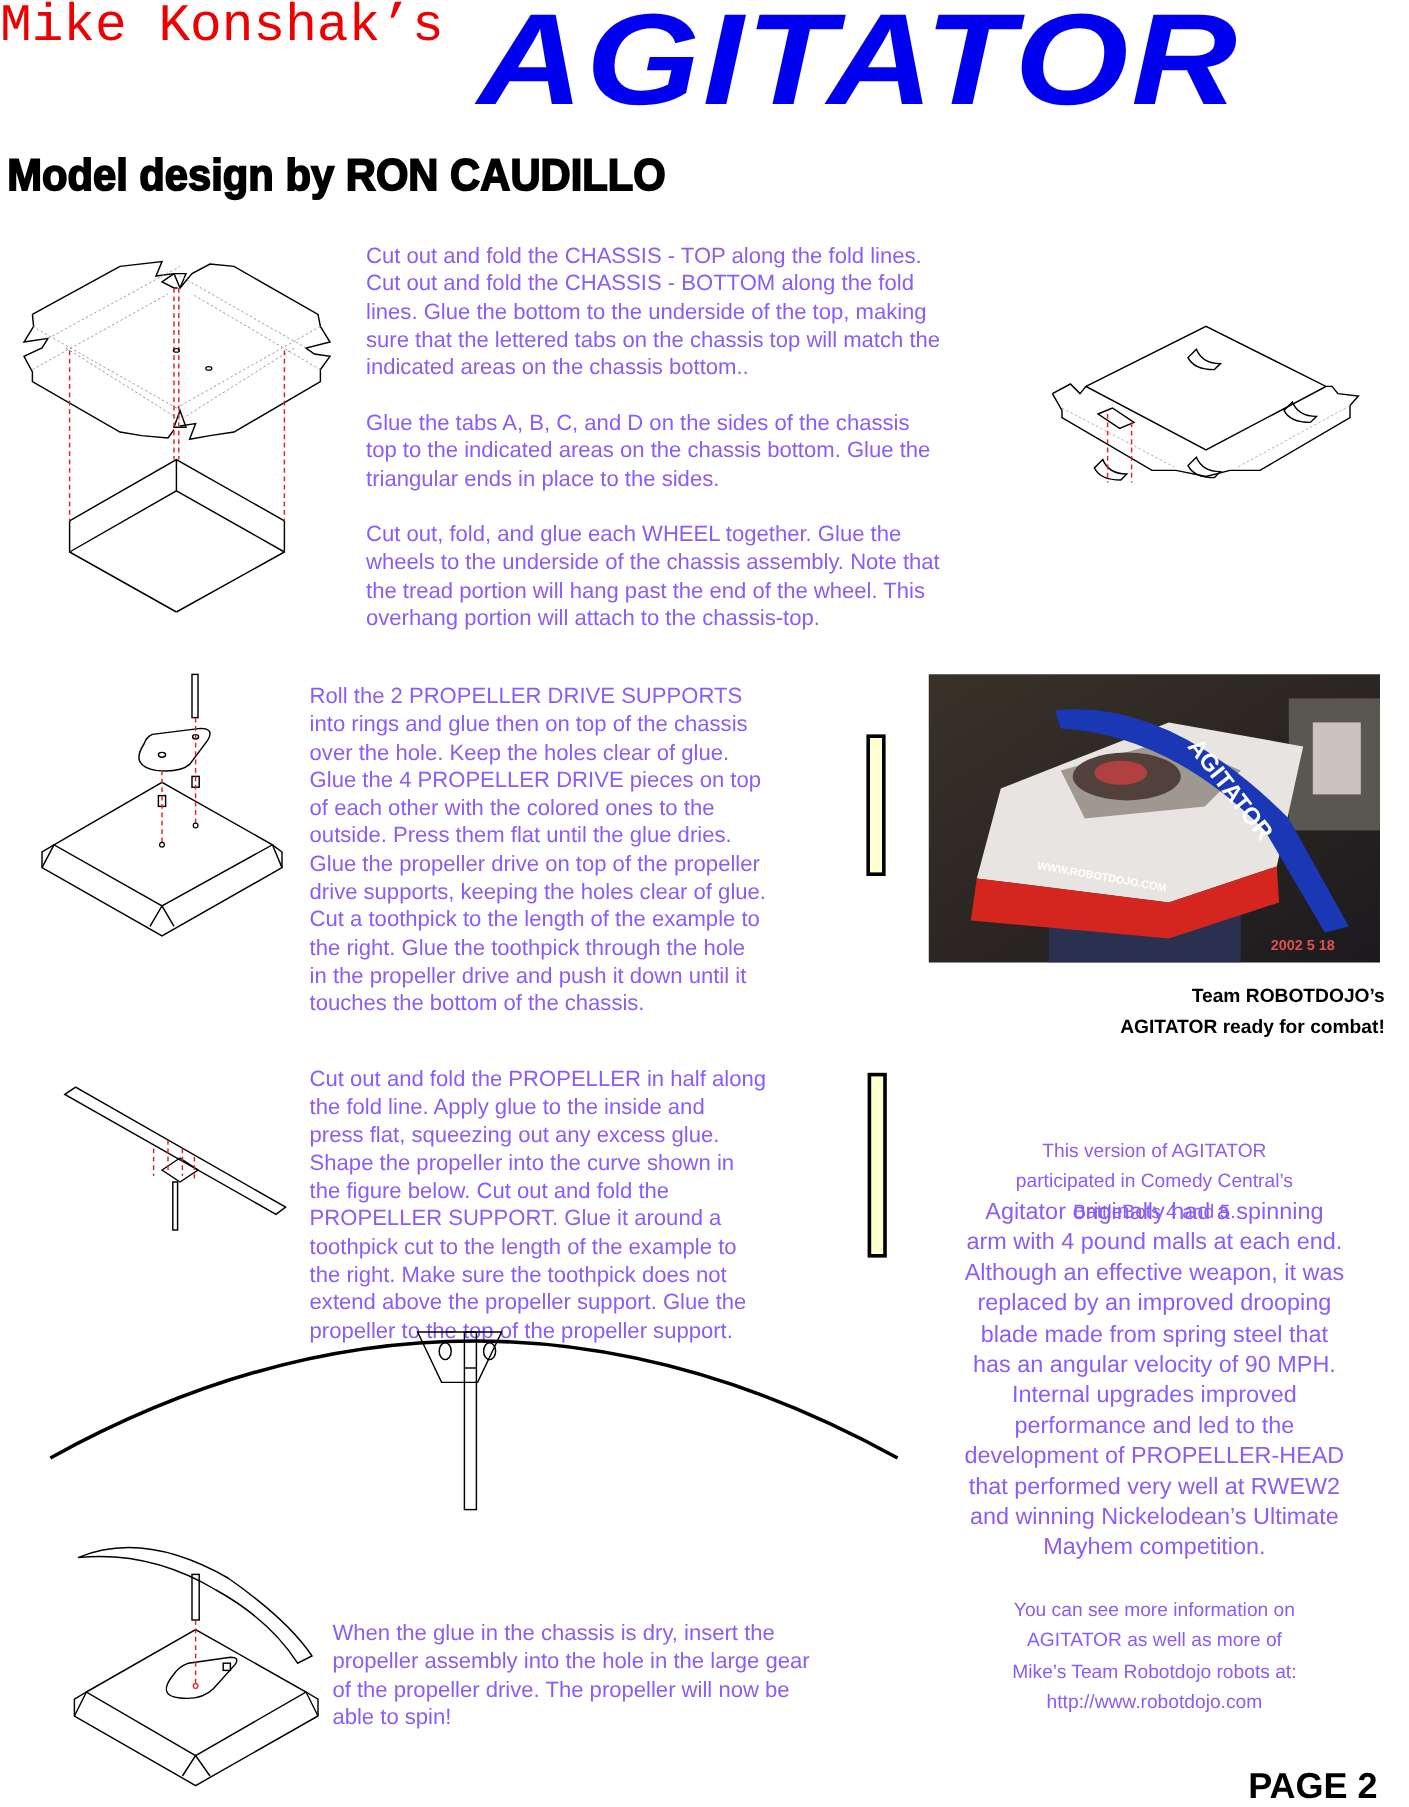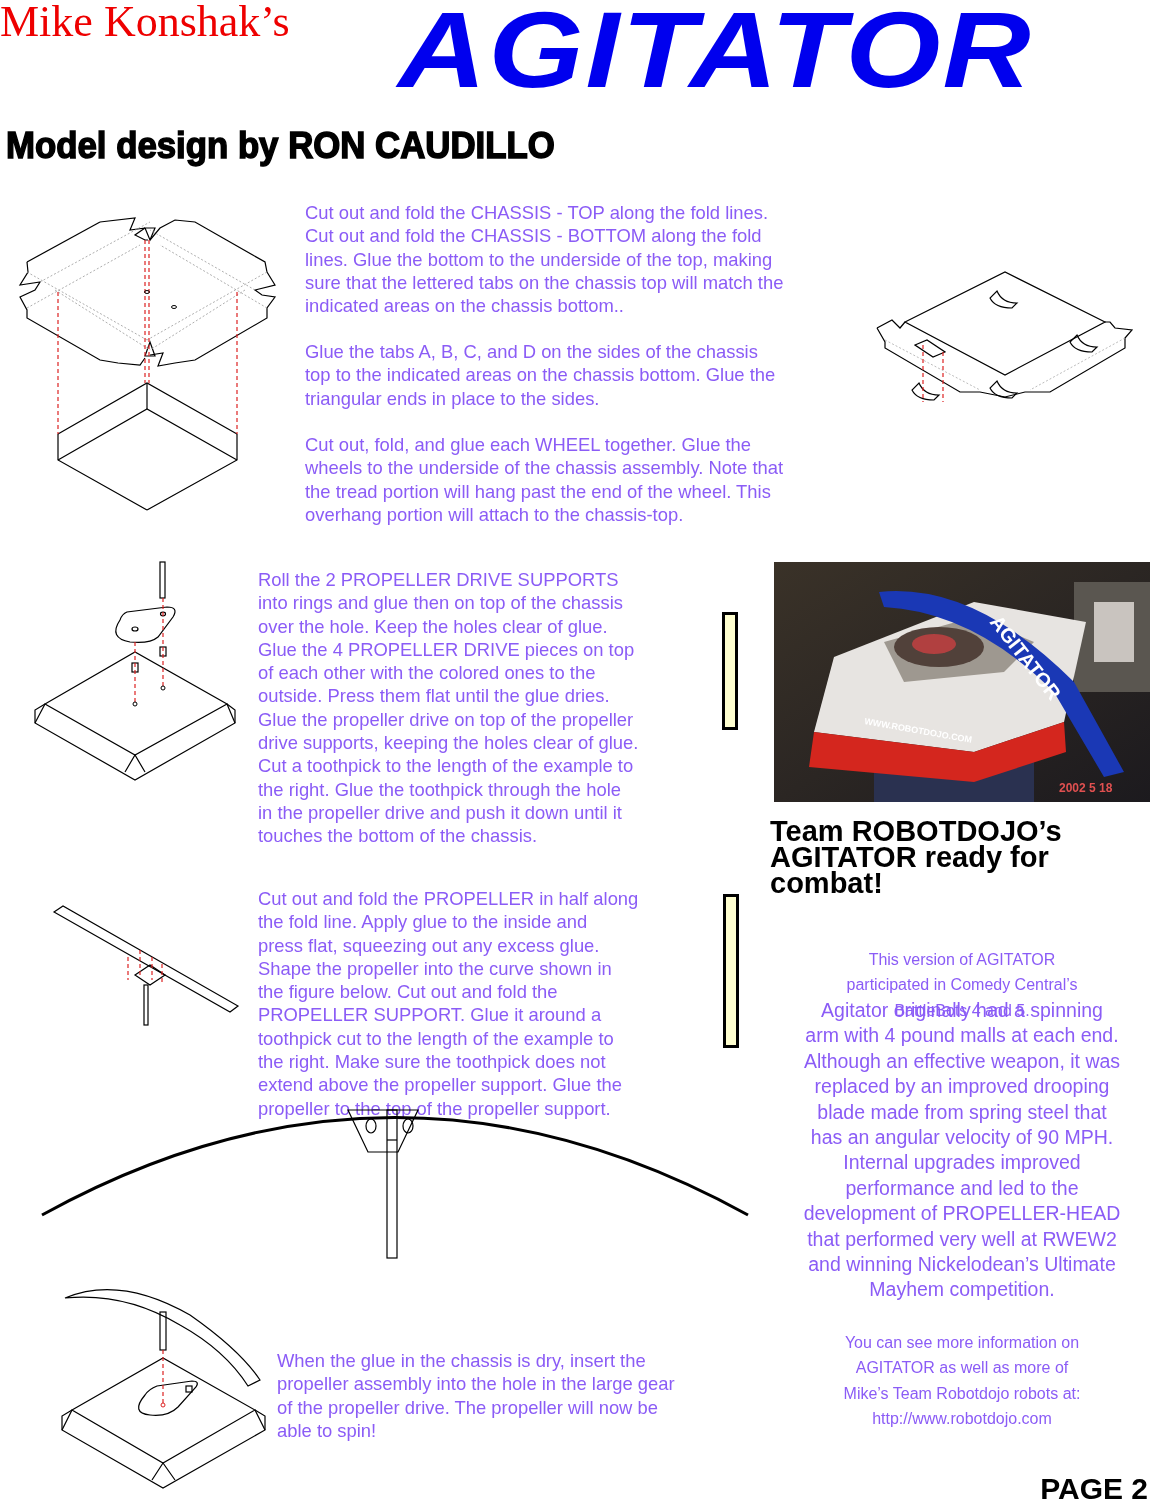--- a/index.html
+++ b/index.html
@@ -1,23 +1,23 @@
 <!DOCTYPE html>
 <html><head>
 <meta charset="utf-8">
 <style>
   html, body { margin:0; padding:0; background:#ffffff; }
   body { width:1174px; height:1506px; position:relative; overflow:hidden; font-family:"Liberation Sans", sans-serif; color:#000; }
   .abs { position:absolute; }
-  .author { left:0; top:0; font-family:Liberation Serif, serif; color:#ee0000; font-size:44px; line-height:44px; letter-spacing:0px; white-space:nowrap; }
+  .author { left:0; top:0; font-family:Liberation Mono, monospace; color:#ee0000; font-size:44px; line-height:44px; letter-spacing:0px; white-space:nowrap; }
   .brand { left:398px; top:-6px; font-family:"Liberation Sans", sans-serif; color:#0000ee; font-size:108px; font-weight:bold; font-style:italic; letter-spacing:2px; line-height:112px; white-space:nowrap; transform:scaleX(1.13); transform-origin:left top; }
   .subtitle { left:6px; top:126px; font-family:"Liberation Sans", sans-serif; font-weight:bold; font-size:37px; line-height:40px; white-space:nowrap; color:#000; -webkit-text-stroke:1.5px #000; letter-spacing:0px; transform:scaleX(0.94); transform-origin:left top; }
   .para { font-size:18.4px; line-height:23.3px; white-space:pre-line; color:#8b5cf6; }
   .center { text-align:center; }
-  .caption { font-weight:bold; font-size:29px; line-height:26px; text-align:left; white-space:pre-line; }
+  .caption { font-weight:bold; font-size:16px; line-height:26px; text-align:right; white-space:pre-line; }
   .page-num { right:26px; top:1474px; font-weight:bold; font-size:30px; line-height:30px; white-space:nowrap; }
   .photo { left:774px; top:562px; width:376px; height:240px; overflow:hidden; background:#2a2420; }
   .stick { width:10px; background:#ffffd0; border:3px solid #000; }
   svg { position:absolute; overflow:visible; }
 </style>
 </head>
 <body>
 
 <div class="abs author">Mike Konshak’s</div>
 <div class="abs brand">AGITATOR</div>

